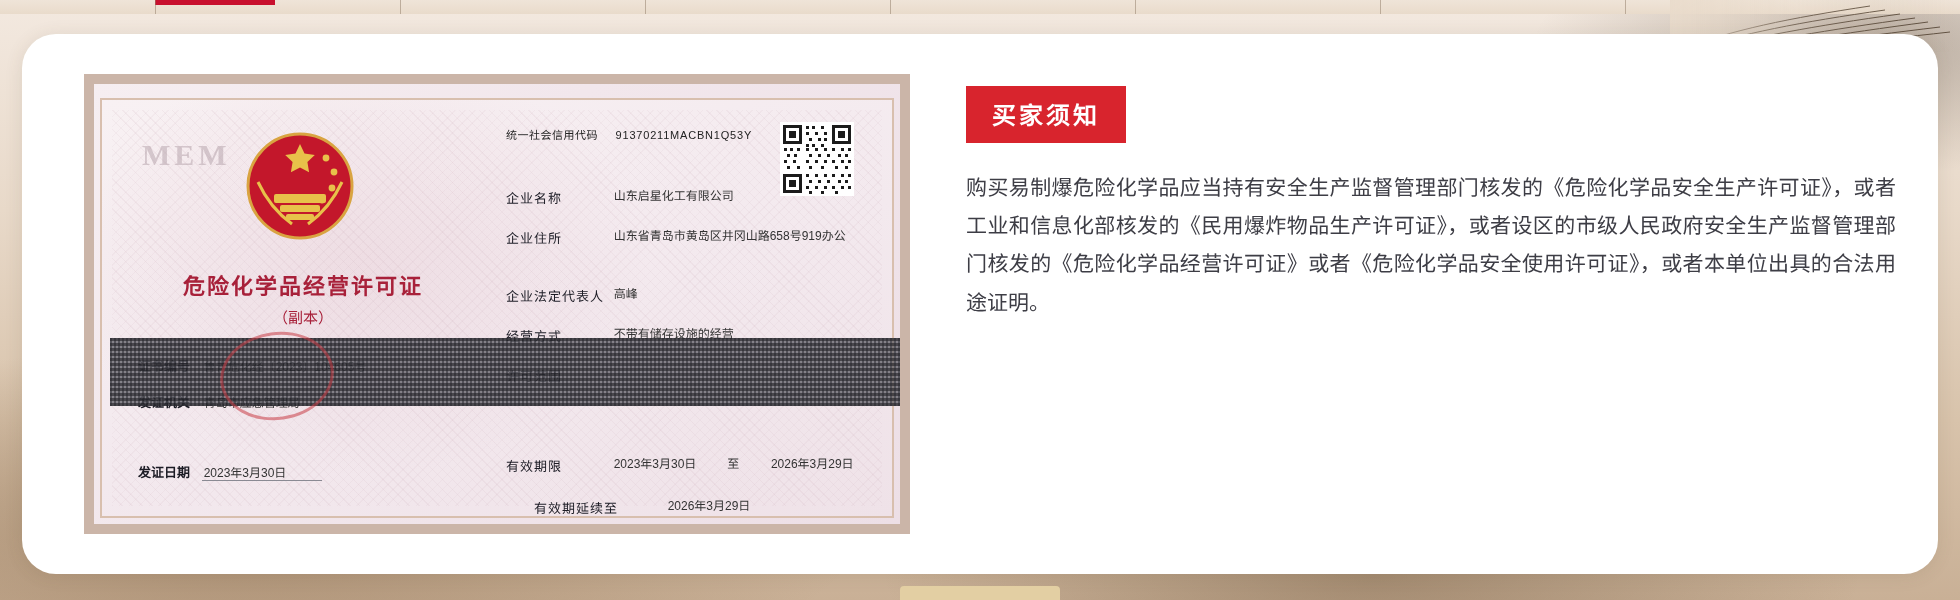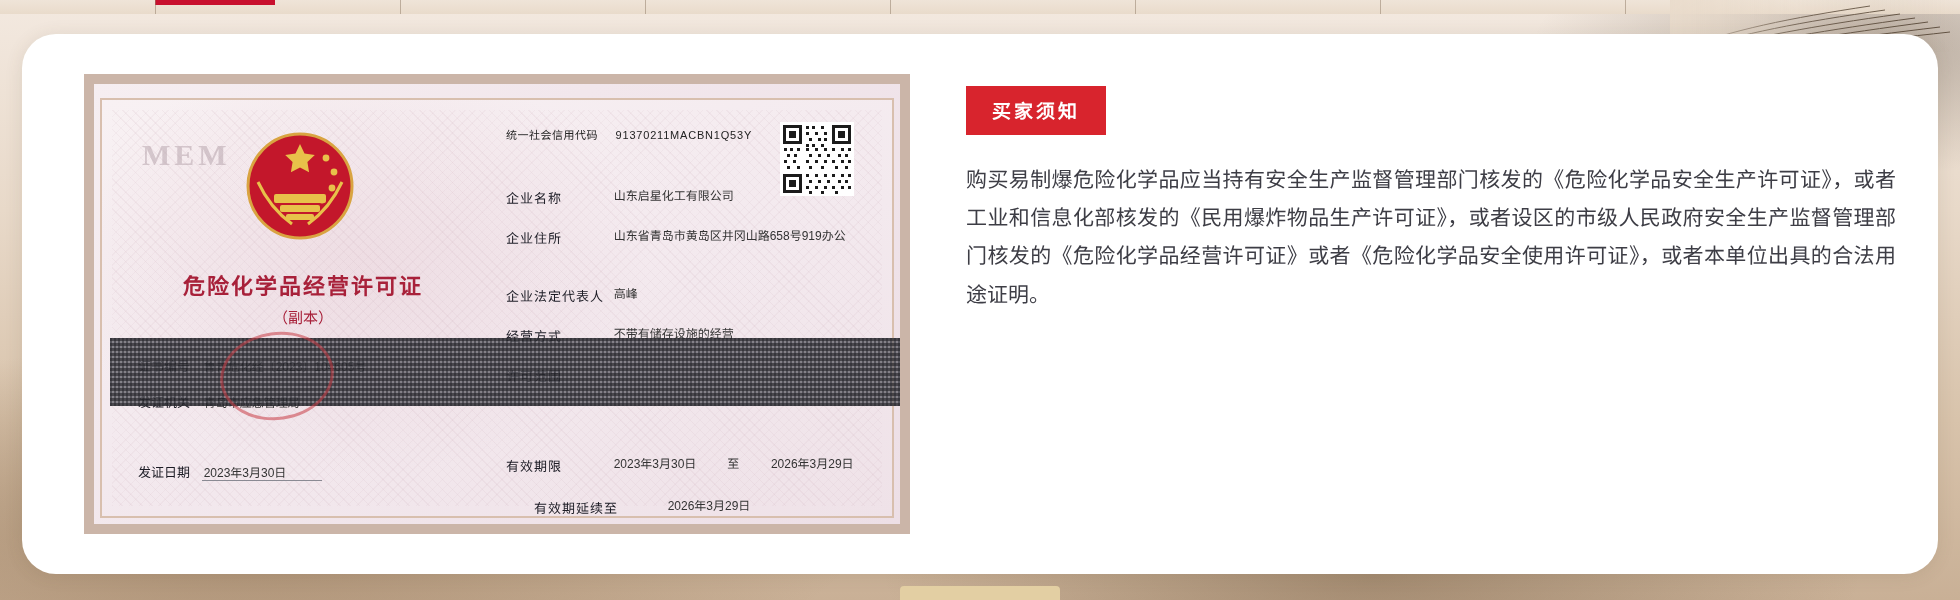--- a/index.html
+++ b/index.html
@@ -148,21 +148,21 @@
     font-size: 15px;
     color: #a8213a;
   }
 
   .cert-left-row {
     position: absolute;
     font-size: 13px;
     color: #2a2a33;
     white-space: nowrap;
   }
-  .cert-left-row .lbl { color: #1b1b24; }
+  .cert-left-row .lbl { color: #1b1b24; font-weight: bold; }
   .cert-left-row .val { margin-left: 10px; color: #333; font-size: 12px; }
 
   
   .field {
     position: absolute;
     font-size: 13px;
     color: #1b1b24;
     white-space: nowrap;
   }
   .field .fl { display:inline-block; width: 104px; letter-spacing:1px;}
@@ -242,21 +242,21 @@
   .notice {
     position: absolute;
     left: 944px;
     top: 52px;
     width: 930px;
   }
   .notice-badge {
     display: inline-block;
     background: #d8242d;
     color: #ffffff;
-    font-size: 19px;
+    font-size: 24px;
     font-weight: 700;
     letter-spacing: 3px;
     padding: 10px 26px 12px 26px;
     font-family: "Liberation Sans", sans-serif;
   }
   .notice-body {
     margin-top: 26px;
     font-size: 21px;
     line-height: 1.82;
     color: #3d3d45;

